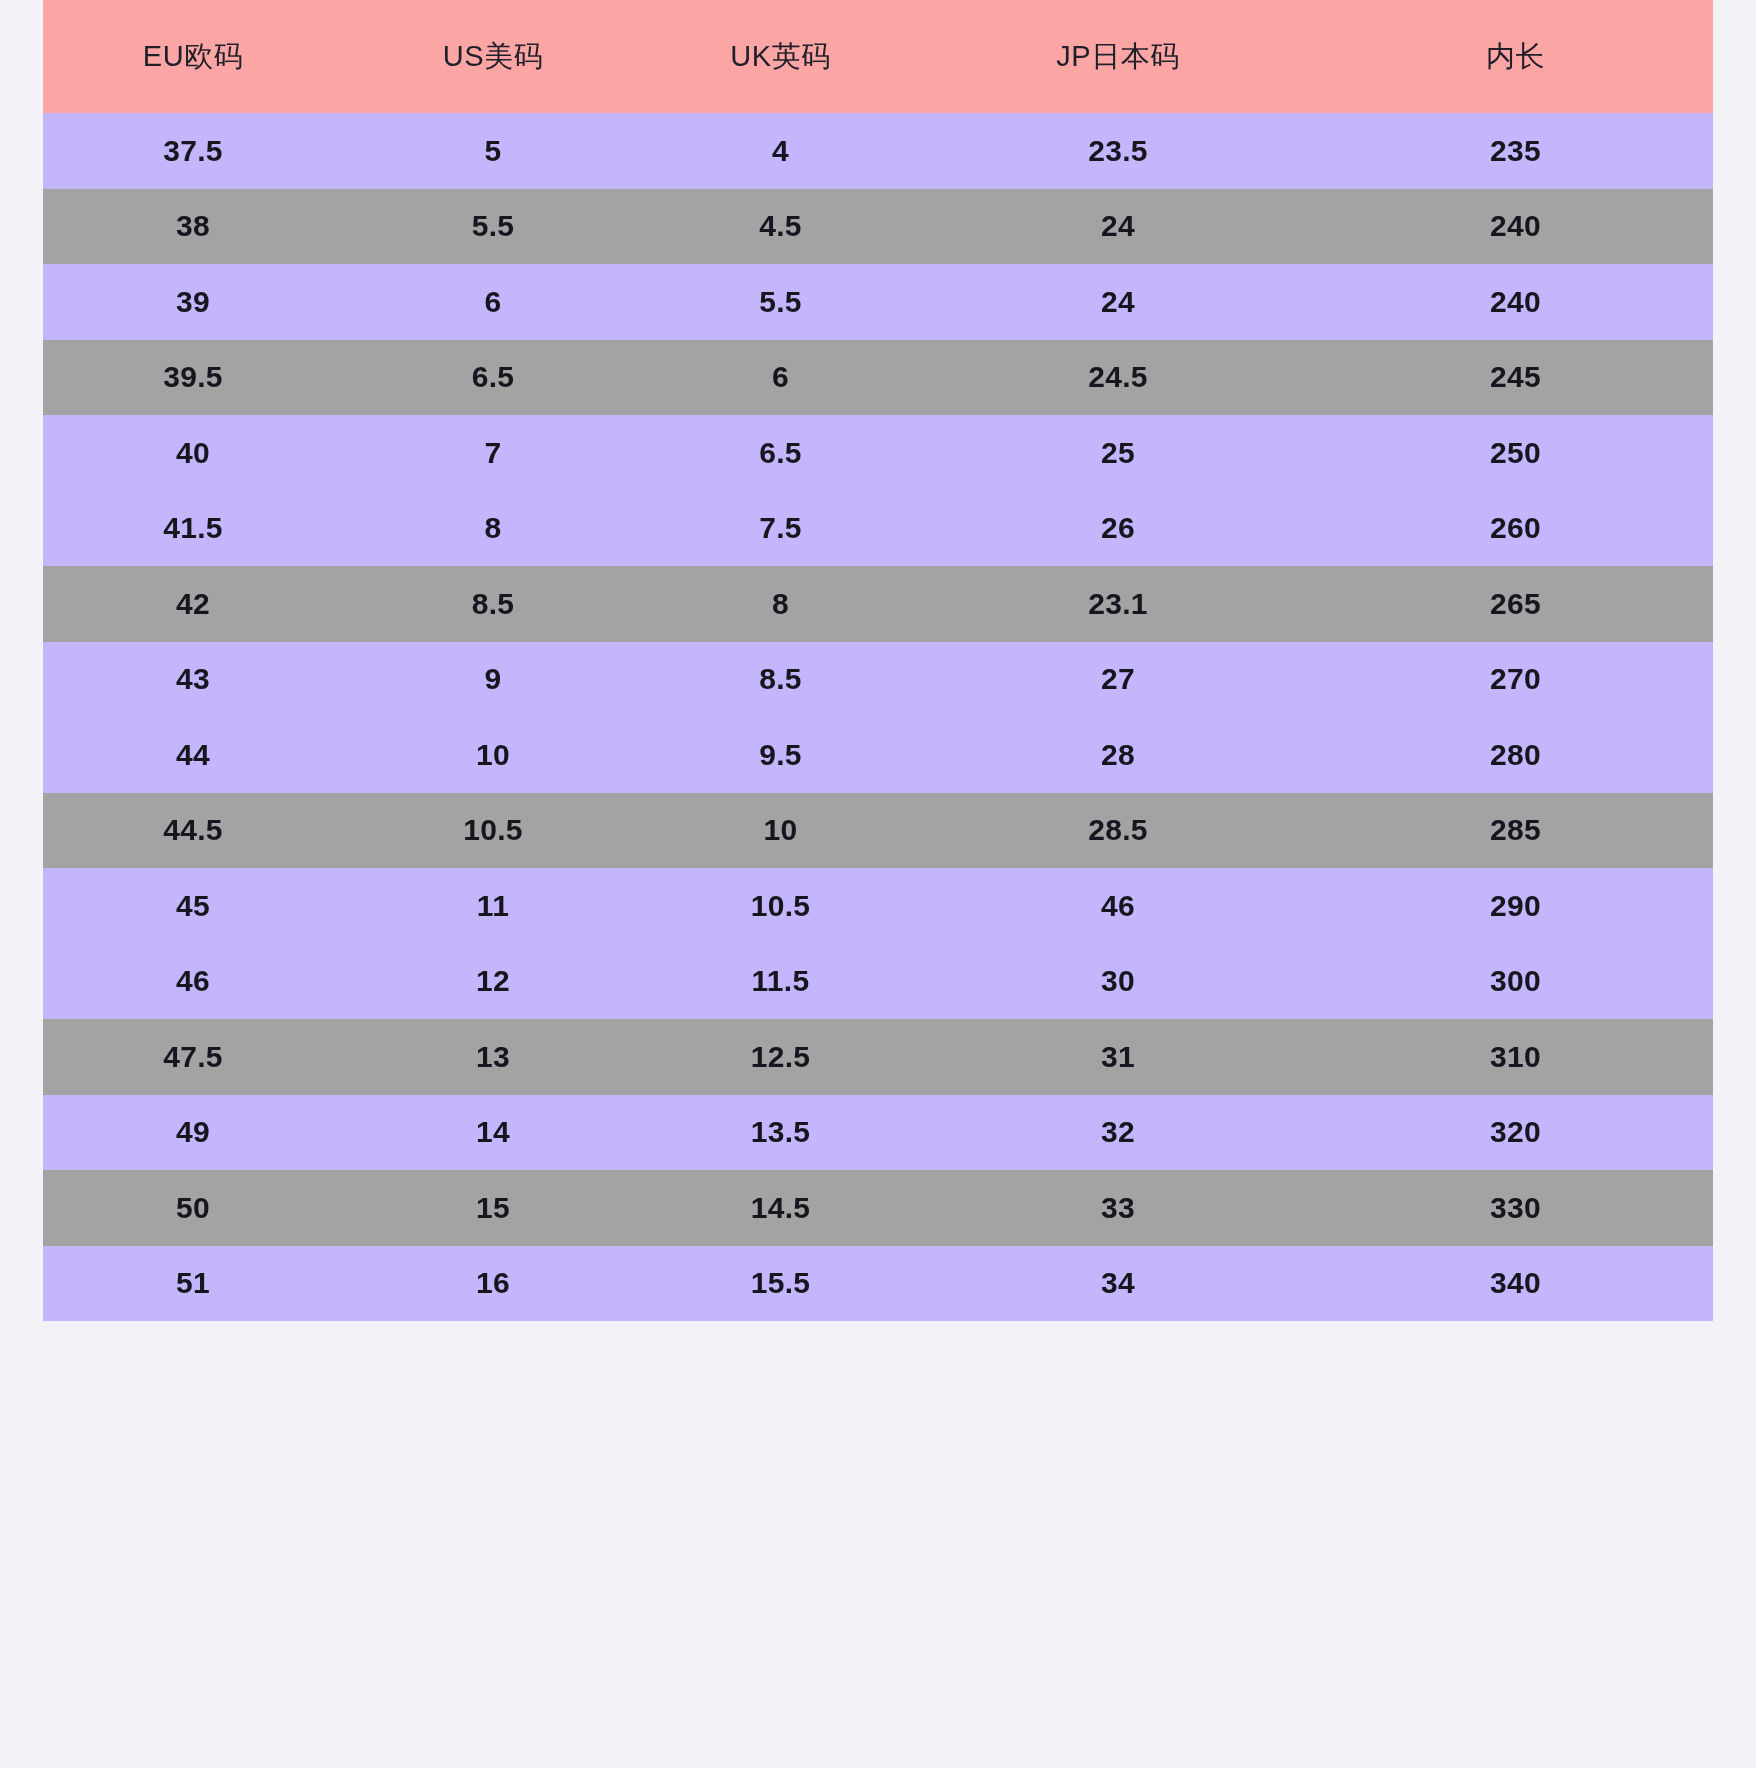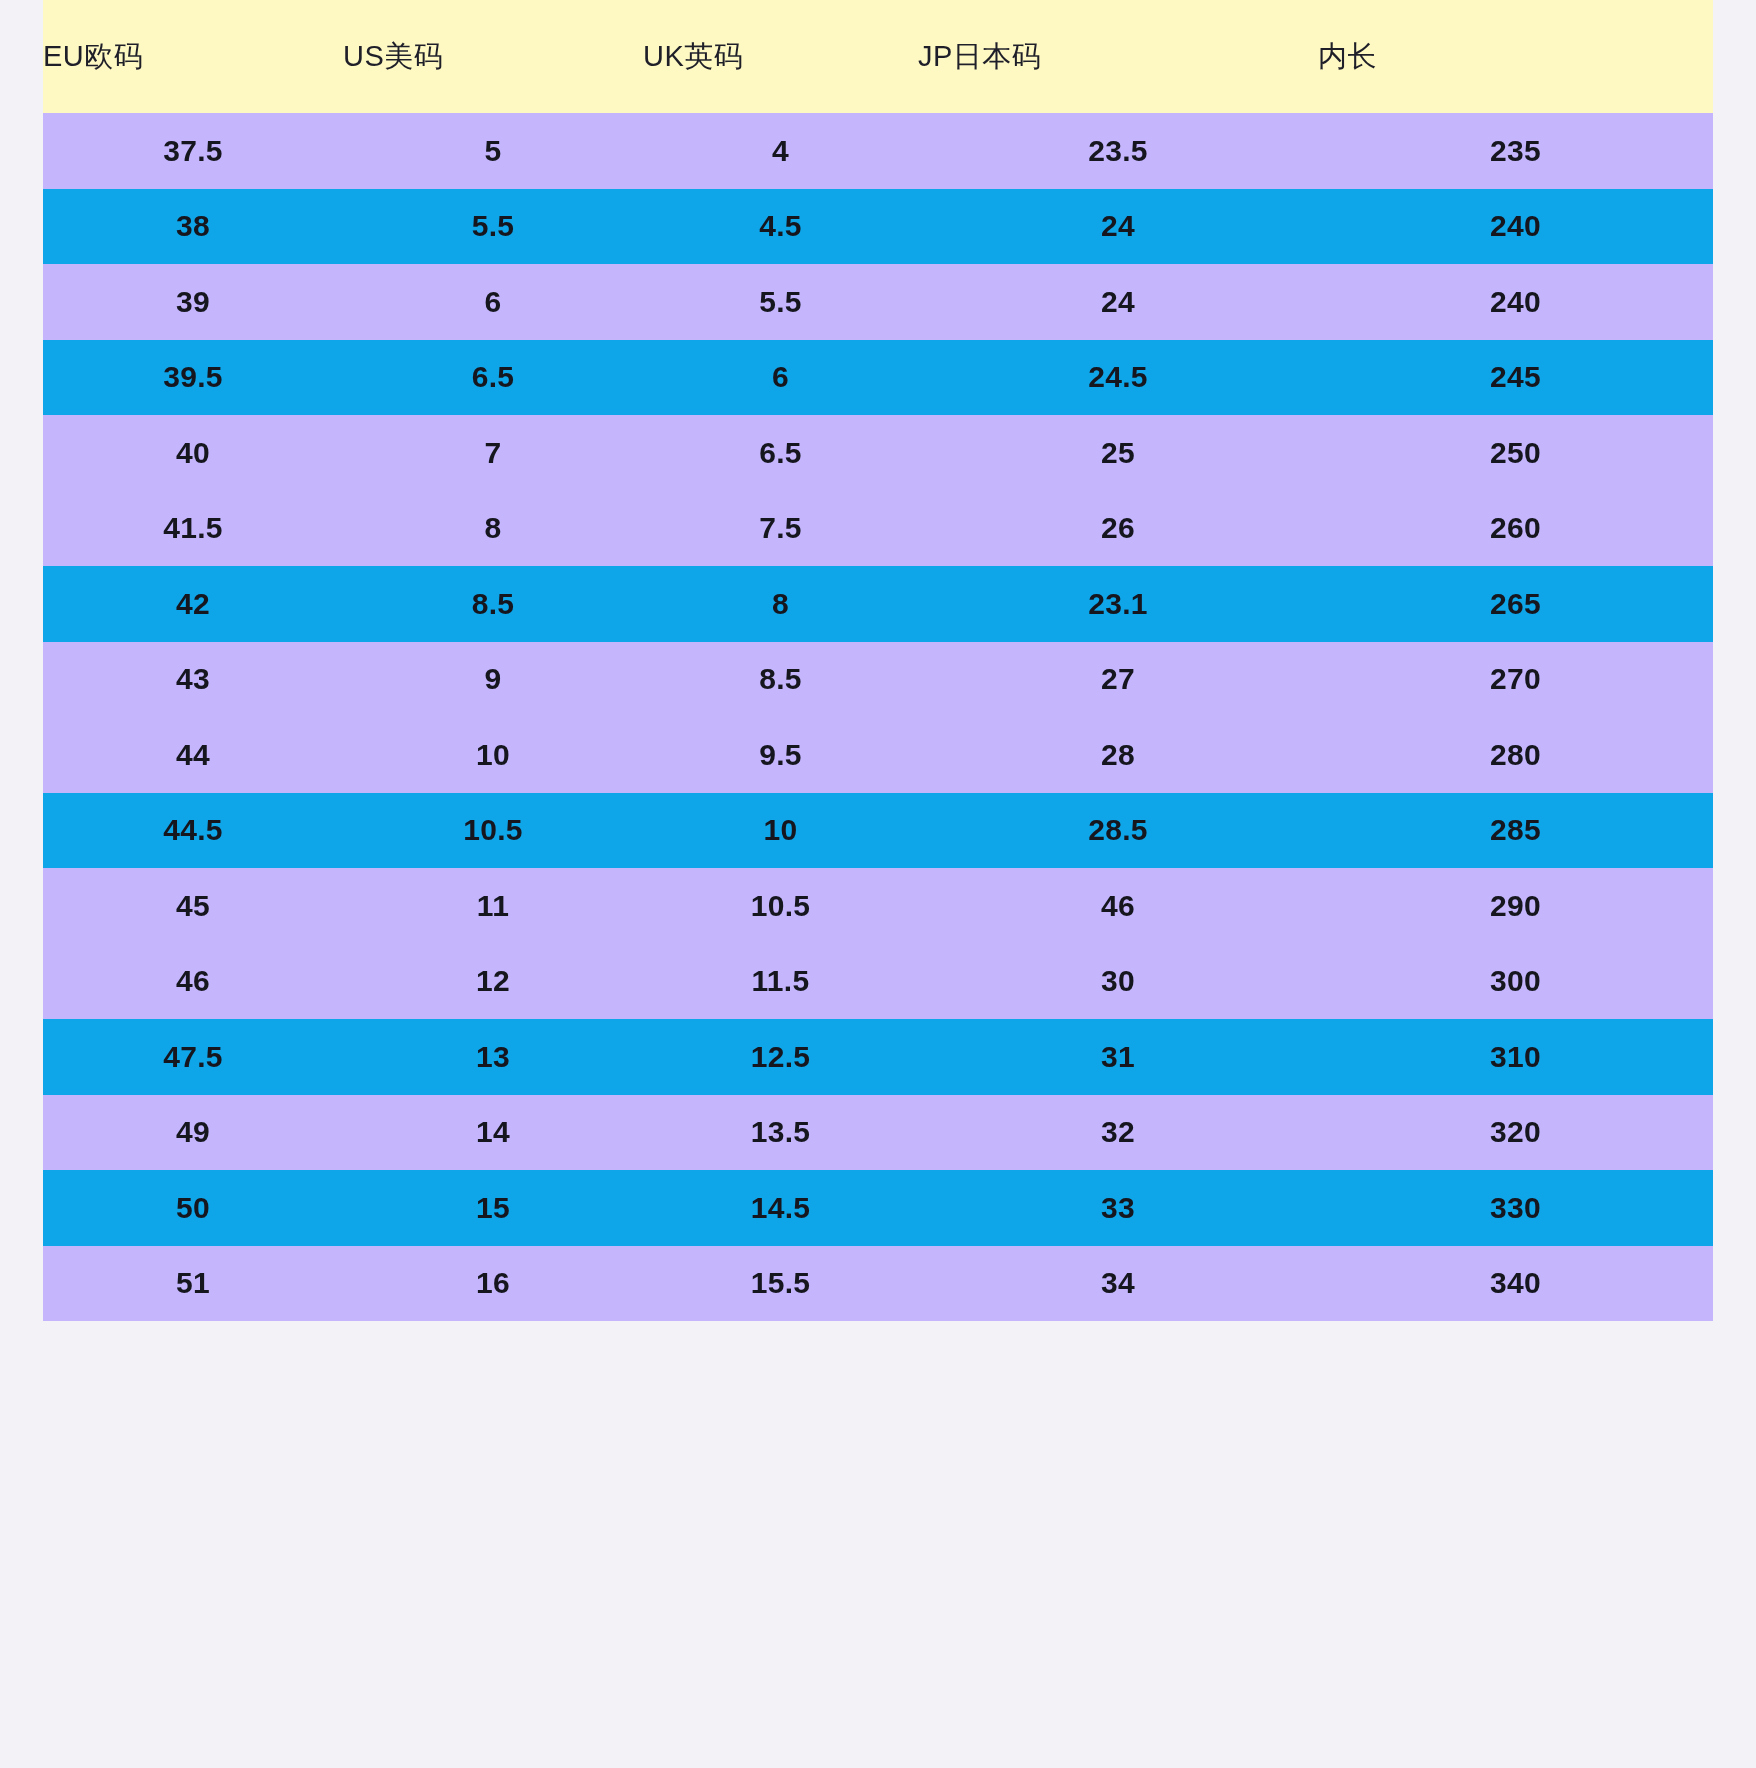--- a/index.html
+++ b/index.html
@@ -32,45 +32,45 @@
 
   .chart-table col.c1 { width: 300px; }
   .chart-table col.c2 { width: 300px; }
   .chart-table col.c3 { width: 275px; }
   .chart-table col.c4 { width: 400px; }
   .chart-table col.c5 { width: 395px; }
 
   .chart-table thead th {
     height: 113px;
     padding: 0;
-    background: #fef9c3;
+    background: #fca5a5;
     color: #1f1f29;
     font-size: 29px;
     font-weight: 400;
-    text-align: left;
+    text-align: center;
     vertical-align: middle;
     letter-spacing: 0.5px;
   }
 
   .chart-table tbody td {
     height: 75.5px;
     padding: 0;
     font-size: 30px;
     font-weight: bold;
     color: #16161f;
     text-align: center;
     vertical-align: middle;
     letter-spacing: 0.3px;
   }
 
   .chart-table tbody tr.row-odd td {
     background: #c4b5fd;
   }
   .chart-table tbody tr.row-even td {
-    background: #0ea5e9;
+    background: #a3a3a3;
   }
 </style>
 </head>
 <body>
 
 <div id="size-chart-page">
   <table class="chart-table">
     <colgroup>
       <col class="c1">
         <col class="c2">

